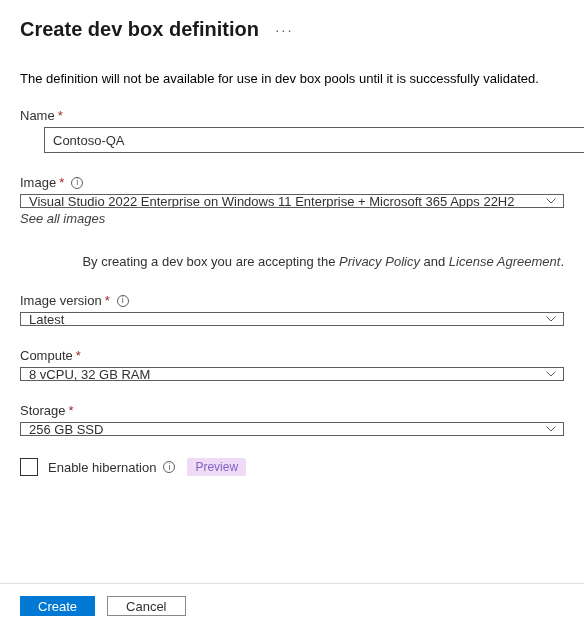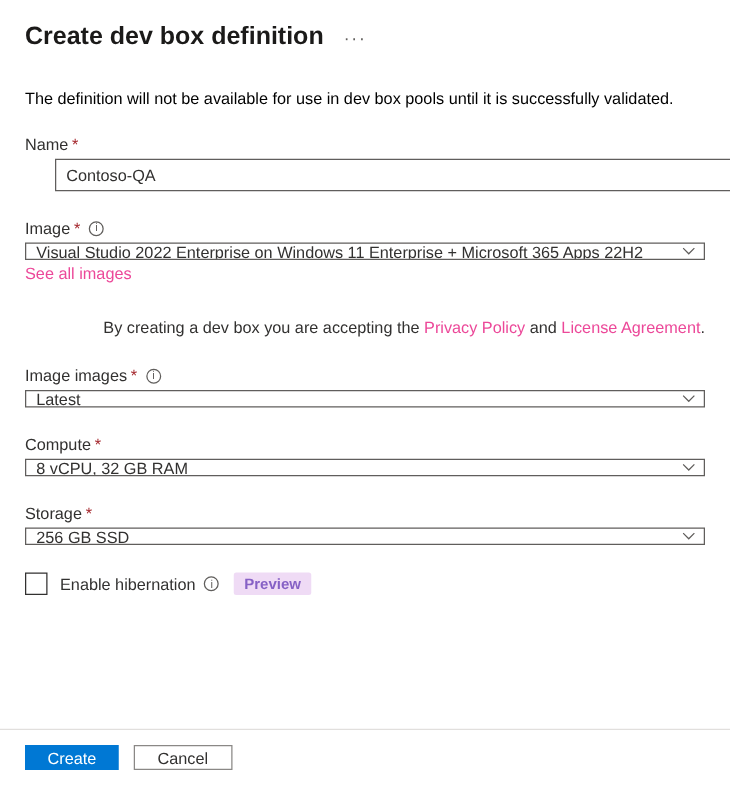--- a/index.html
+++ b/index.html
@@ -95,24 +95,25 @@
     .chevron {
       position: absolute;
       right: 8px;
       top: 50%;
       transform: translateY(-50%);
       pointer-events: none;
       color: #605e5c;
     }
     .chevron svg { display: block; }
     .link {
-      color: #ec4899;
+      color: #404040;
       text-decoration: none;
       font-size: 13px;
       cursor: pointer;
+      font-style: italic;
     }
     .see-all {
       display: inline-block;
       margin-top: 3px;
     }
     .accept-text {
       margin-top: 28px;
       margin-bottom: 24px;
       font-size: 13px;
       text-align: right;
@@ -136,21 +137,20 @@
       display: flex;
       align-items: center;
     }
     .preview-badge {
       background: #efdbf5;
       color: #8661c5;
       font-size: 12px;
       padding: 2px 8px;
       border-radius: 2px;
       margin-left: 12px;
-      font-weight: bold;
     }
     .footer {
       position: absolute;
       left: 0;
       right: 0;
       bottom: 0;
       border-top: 1px solid #e1dfdd;
       padding: 12px 20px;
       display: flex;
       gap: 12px;
@@ -212,21 +212,21 @@
     </div>
     <a class="link see-all">See all images</a>
   </div>
 
   <p class="accept-text">
     <span>By creating a dev box you are accepting the </span><a class="link">Privacy Policy</a><span> and </span><a class="link">License Agreement</a><span>.</span>
   </p>
 
   <div class="field-group">
     <div class="field-label">
-      <span>Image images</span>
+      <span>Image version</span>
       <span class="required">*</span>
       <span class="info-icon">i</span>
     </div>
     <div class="select-wrap">
       <div class="select">
         <span>Latest</span>
       </div>
       <span class="chevron">
         <svg width="10" height="6" viewBox="0 0 10 6">
             <path d="M0.5 0.5 L5 5 L9.5 0.5" stroke="#605e5c" stroke-width="1" fill="none"></path>

